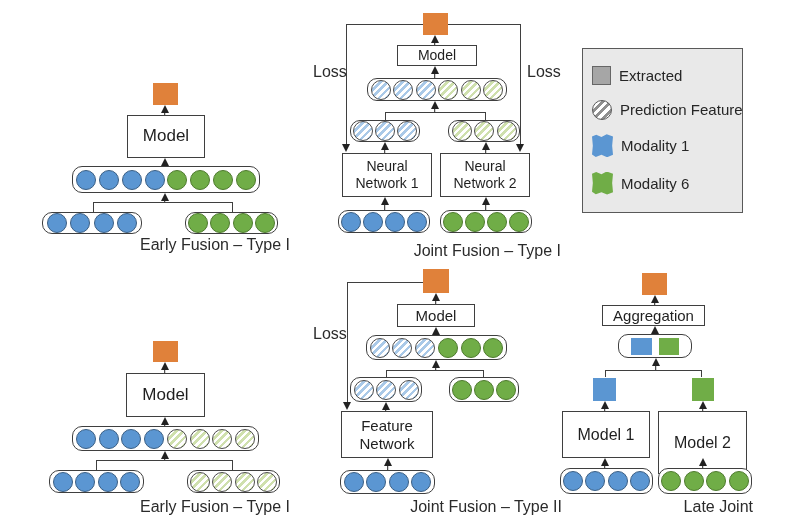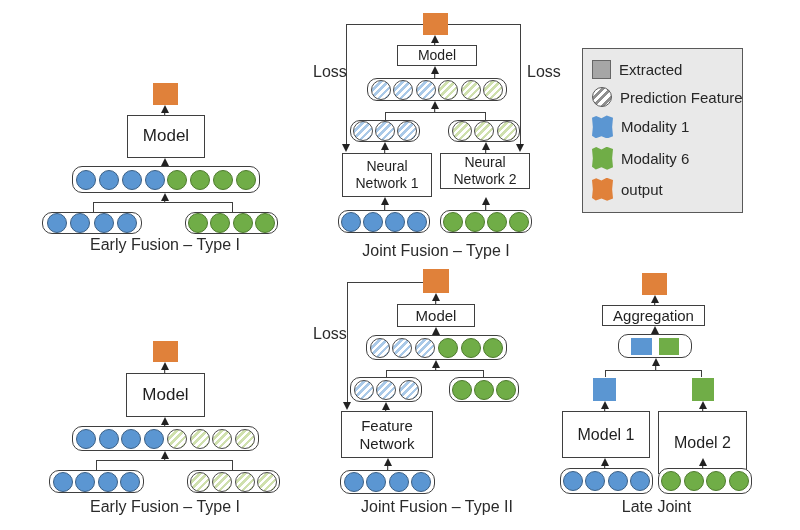--- a/index.html
+++ b/index.html
@@ -41,21 +41,21 @@
   .merge{position:absolute;border-top:1.5px solid var(--line,#3f3f3f);
          border-left:1.5px solid var(--line,#3f3f3f);border-right:1.5px solid var(--line,#3f3f3f);
          box-sizing:border-box;background:transparent;}
 
   
   .elbow-left{position:absolute;border-top:1.5px solid var(--line,#3f3f3f);
               border-left:1.5px solid var(--line,#3f3f3f);box-sizing:border-box;}
   .elbow-right{position:absolute;border-top:1.5px solid var(--line,#3f3f3f);
                border-right:1.5px solid var(--line,#3f3f3f);box-sizing:border-box;}
 
-  .caption{position:absolute;font-size:16px;text-align:center;color:#2b2b2b;}
+  .caption{position:absolute;font-size:16px;text-align:right;color:#2b2b2b;}
   .loss-label{position:absolute;font-size:16px;color:#2b2b2b;}
 
   
   .legend{position:absolute;left:582px;top:48px;width:161px;height:165px;
           background:var(--legend-bg,#e9e9e9);border:1.8px solid var(--legend-border,#595959);
           box-sizing:border-box;display:flex;flex-direction:column;justify-content:space-evenly;
           padding:3px 9px;}
   .litem{display:flex;align-items:center;gap:8px;}
   .llabel{font-size:15px;color:#262626;white-space:nowrap;}
   .licon{flex:0 0 auto;box-sizing:border-box;}
@@ -142,21 +142,21 @@
     <div class="frow" style="left:448px;top:120px;width:72px;height:22px">
         <span class="cell h2"></span>
         <span class="cell h2"></span>
         <span class="cell h2"></span>
       </div>
     <div class="arr-up" style="left:380px;top:142px;height:11px"></div>
     <div class="arr-up" style="left:481px;top:142px;height:11px"></div>
     <div class="box" style="left:342px;top:153px;width:90px;height:44px;font-size:14px">
       <span>Neural Network 1</span>
     </div>
-    <div class="box" style="left:440px;top:153px;width:90px;height:36px;font-size:14px">
+    <div class="box" style="left:440px;top:153px;width:90px;height:44px;font-size:14px">
       <span>Neural Network 2</span>
     </div>
     <div class="arr-up" style="left:380px;top:197px;height:13px"></div>
     <div class="arr-up" style="left:481px;top:197px;height:13px"></div>
     <div class="frow" style="left:338px;top:210px;width:92px;height:23px">
         <span class="cell m1"></span>
         <span class="cell m1"></span>
         <span class="cell m1"></span>
         <span class="cell m1"></span>
       </div>
@@ -179,24 +179,20 @@
       <span class="licon icon-extracted"></span>
       <span class="llabel">Prediction Feature</span>
     </div>
     <div class="litem">
       <span class="licon icon-swatch swatch-m1"></span>
       <span class="llabel">Modality 1</span>
     </div>
     <div class="litem">
       <span class="licon icon-swatch swatch-m2"></span>
       <span class="llabel">Modality 6</span>
-    </div>
-    <div class="litem">
-      <span class="licon icon-swatch swatch-out"></span>
-      <span class="llabel">output</span>
     </div>
   </div>
 
   
   <section class="diagram">
     <div class="osq" style="left:153px;top:341px;width:25px;height:21px"></div>
     <div class="arr-up" style="left:160px;top:362px;height:11px"></div>
     <div class="box" style="left:126px;top:373px;width:79px;height:44px;font-size:17px">
       <span>Model</span>
     </div>

